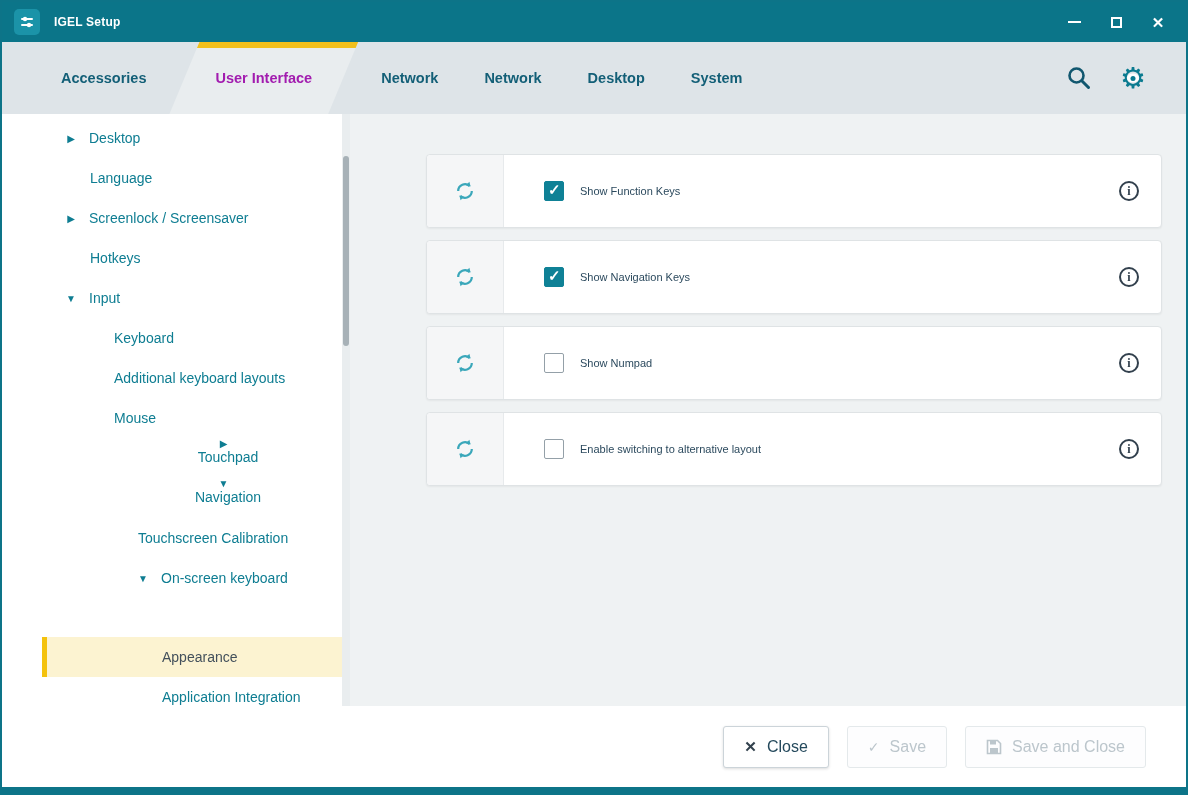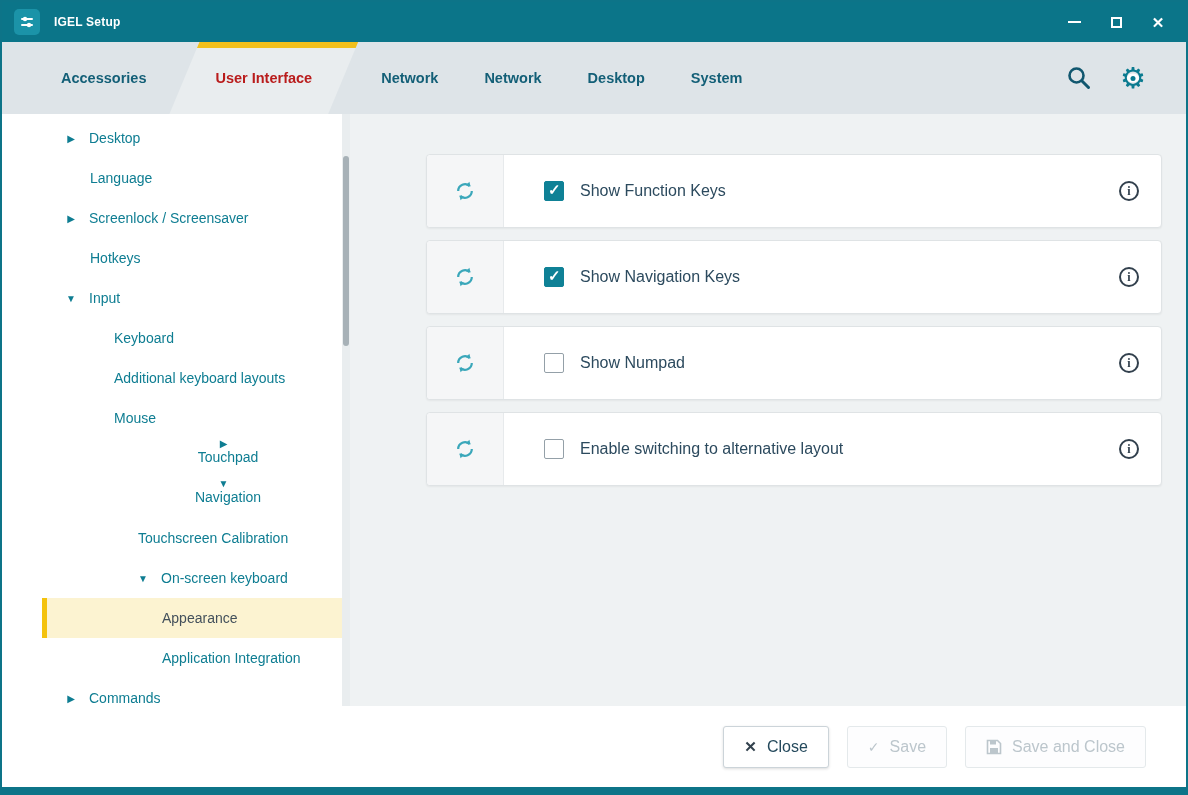--- a/index.html
+++ b/index.html
@@ -11,21 +11,21 @@
   .title{color:#ffffff;font-weight:bold;font-size:12px;letter-spacing:.2px;}
   .win-controls{margin-left:auto;display:flex;gap:10px;align-items:center;}
   .winbtn{width:32px;height:28px;display:flex;align-items:center;justify-content:center;color:#fff;cursor:pointer;}
   .min-glyph{width:13px;height:2px;background:#fff;display:block;}
   .max-glyph{width:11px;height:11px;border:2px solid #fff;display:block;box-sizing:border-box;}
   .close-glyph{font-size:15px;font-weight:bold;line-height:1;}
 
   
   .tabbar{height:72px;background:#dee4e8;display:flex;align-items:stretch;padding:0 38px 0 36px;flex:0 0 auto;}
   .tab{display:flex;align-items:center;padding:0 23px;color:#135f77;font-weight:bold;font-size:14.5px;cursor:pointer;white-space:nowrap;}
-  .tab.active{position:relative;background:#e9edef;clip-path:polygon(30px 0,100% 0,calc(100% - 30px) 100%,0 100%);padding:0 46px;color:#b91c1c;}
+  .tab.active{position:relative;background:#e9edef;clip-path:polygon(30px 0,100% 0,calc(100% - 30px) 100%,0 100%);padding:0 46px;color:#a21caf;}
   .tab.active::before{content:"";position:absolute;top:0;left:0;right:0;height:6px;background:#f2c01d;}
   .tabbar-icons{margin-left:auto;display:flex;align-items:center;gap:26px;}
   .icon-btn{cursor:pointer;display:flex;align-items:center;justify-content:center;}
   .gear-wrap{position:relative;width:30px;height:30px;}
   .gear-glyph{font-size:29px;line-height:30px;color:#0b7b90;display:block;text-align:center;}
   .gear-eye{position:absolute;left:50%;top:50%;transform:translate(-50%,-50%);width:12px;height:9px;background:#ffffff;border-radius:50%;}
   .gear-eye::after{content:"";position:absolute;left:50%;top:50%;transform:translate(-50%,-50%);width:5px;height:5px;background:#0b7b90;border-radius:50%;}
 
   
   .body{flex:1 1 auto;display:flex;min-height:0;}
@@ -34,32 +34,32 @@
   .exp{width:18px;margin-right:9px;font-size:10px;color:#0e7d92;display:inline-flex;justify-content:center;flex:0 0 auto;}
   .exp.collapsed::before{content:"▶";}
   .exp.expanded::before{content:"▼";}
   .lvl0{padding-left:88px;}
   .lvl1{padding-left:112px;}
   .lvl2{padding-left:136px;}
   .lvl3{padding-left:160px;}
   .has-exp.lvl0{padding-left:60px;}
   .has-exp.lvl1{padding-left:112px;flex-direction:column;}
   .has-exp.lvl2{padding-left:132px;}
-  .side-item.selected{margin-left:40px;border-left:5px solid #f4c20d;background:#fcf3d1;color:#43505b;padding-left:115px;}
+  .side-item.selected{margin-left:40px;border-left:5px solid #f4c20d;background:#fcf3d1;color:#43505b;padding-left:115px;margin-top:39px;}
 
   .scrollbar{width:8px;background:#e9edef;position:relative;flex:0 0 auto;}
   .thumb{position:absolute;top:42px;left:1px;width:6px;height:190px;background:#a7b1b7;border-radius:3px;cursor:pointer;}
 
   .content{flex:1;background:#eff2f3;padding:40px 24px 0 76px;box-sizing:border-box;min-width:0;}
   .card{height:72px;background:#ffffff;border:1px solid #dfe3e5;border-radius:4px;display:flex;align-items:center;margin-bottom:12px;box-shadow:0 1px 2px rgba(0,0,0,.05);}
   .reset-cell{width:76px;align-self:stretch;background:#f5f6f7;border-right:1px solid #e7eaec;display:flex;align-items:center;justify-content:center;border-radius:4px 0 0 4px;cursor:pointer;flex:0 0 auto;}
   .checkbox{width:20px;height:20px;border:1px solid #94a0a8;border-radius:2px;background:#fff;margin-left:40px;box-sizing:border-box;position:relative;cursor:pointer;flex:0 0 auto;}
   .checkbox.checked{background:#0f8196;border-color:#0f8196;}
   .checkbox.checked::after{content:"✓";color:#fff;font-size:15px;font-weight:bold;position:absolute;left:3px;top:-1px;}
-  .card-label{margin-left:16px;font-size:16px;color:#2c4a5e;}
+  .card-label{margin-left:16px;font-size:11px;color:#2c4a5e;}
   .info{margin-left:auto;margin-right:22px;width:20px;height:20px;border:2px solid #32404d;border-radius:50%;color:#32404d;display:flex;align-items:center;justify-content:center;font-size:12px;font-weight:bold;font-family:"Liberation Serif",serif;cursor:pointer;box-sizing:border-box;flex:0 0 auto;}
 
   
   .footer{height:81px;display:flex;align-items:center;justify-content:flex-end;padding-right:40px;gap:18px;background:#ffffff;flex:0 0 auto;}
   .btn{height:42px;display:inline-flex;align-items:center;gap:10px;font-size:16px;border-radius:3px;padding:0 20px;box-sizing:border-box;white-space:nowrap;}
   .btn-close{background:#fff;border:1px solid #ccd4d9;box-shadow:0 1px 3px rgba(0,0,0,.14);color:#24495c;cursor:pointer;}
   .btn-close .x{color:#32414d;font-weight:bold;font-size:15px;}
   .btn-disabled{background:#fdfdfe;border:1px solid #e4e9eb;color:#bcc6cc;cursor:default;}
   .btn-disabled .chk{font-size:14px;}
   .bottom-strip{height:6px;background:#0d7488;flex:0 0 auto;}

